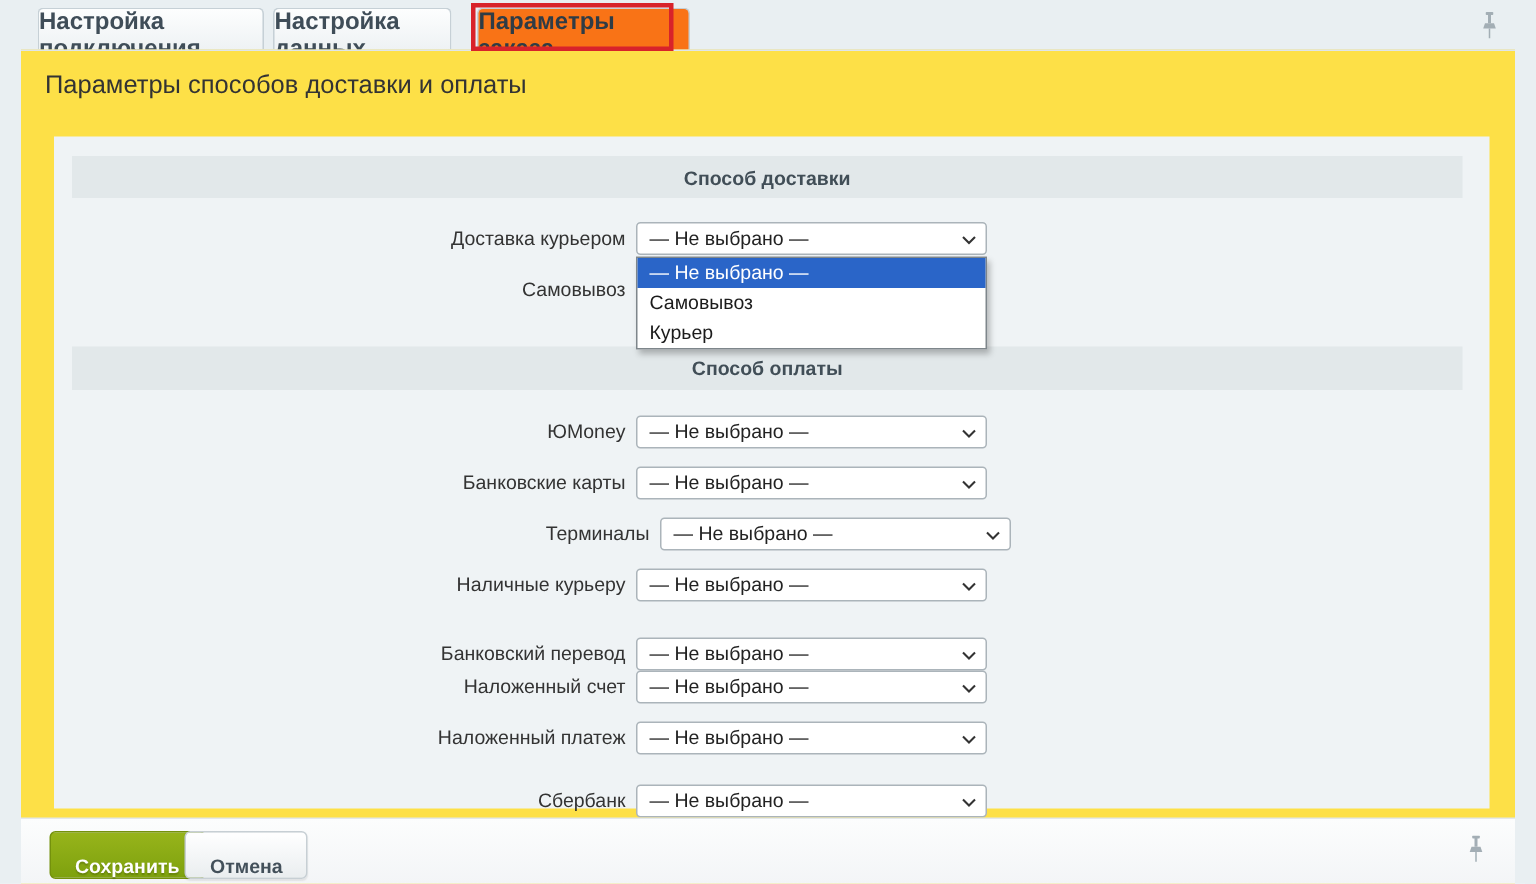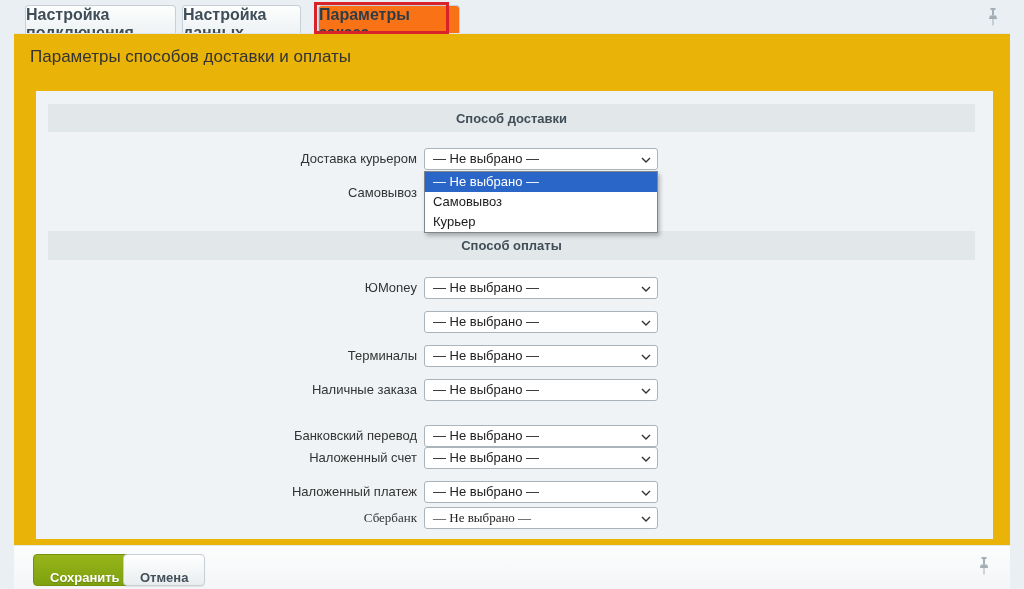--- a/index.html
+++ b/index.html
@@ -26,21 +26,21 @@
   .tab-2 { left:182px; width:119px; }
   .tab-3 { left:318px; width:142px; background:#f97316; height:29px; color:#2f3c46; }
   .red-annotation {
     position:absolute; left:314px; top:2px; width:135px; height:32px;
     border:3px solid #d8232a; z-index:30; pointer-events:none;
   }
 
   
   .panel {
     position:absolute; left:14px; top:33px; right:14px; bottom:0;
-    background:#eab308; border-top:1px solid #dfe5e8;
+    background:#fde047; border-top:1px solid #dfe5e8;
   }
   .page-title {
     position:absolute; left:16px; top:13px;
     font-size:17px; color:#333;
   }
 
   
   .inner {
     position:absolute; left:22px; top:57px; width:957px; height:448px;
     background:#eff3f5;
@@ -65,23 +65,23 @@
     font-size:13px; color:#222; line-height:20px; padding-left:8px;
     cursor:pointer;
   }
   .select .chev {
     position:absolute; right:6px; top:6px; width:10px; height:10px;
   }
 
   
   .drow-1 { top:57px; }
   .drow-2 { top:91px; }
-  .prow-1 { top:186px; } .prow-2 { top:220px; } .prow-3 { top:254px; }
+  .prow-1 { top:186px; } .prow-2 { top:220px; } .prow-3 { top:254px;margin-left:16px; }
   .prow-4 { top:288px; } .prow-5 { top:322px;margin-top:12px; } .prow-6 { top:356px; }
-  .prow-7 { top:390px; } .prow-8 { top:416px;font-family:Liberation Serif, serif; }
+  .prow-7 { top:390px; } .prow-8 { top:432px; }
 
   
   .dropdown {
     position:absolute; left:388px; top:80px; width:234px;
     background:#fff; border:1px solid #7e868b; z-index:20;
     box-shadow:2px 3px 4px rgba(0,0,0,0.25);
   }
   .dropdown .option {
     height:20px; line-height:20px; font-size:13px; color:#1b1b1b;
     padding-left:8px; cursor:pointer;
@@ -184,40 +184,41 @@
       <div class="row-label">ЮMoney</div>
       <div class="select">
         <span>— Не выбрано —</span>
         <svg class="chev" viewBox="0 0 10 10">
           <polyline points="1,3 5,7 9,3" fill="none" stroke="#333" stroke-width="1.4"></polyline>
         </svg>
       </div>
     </div>
 
     <div class="row prow-2">
+      <div class="row-label">Банковские карты</div>
       <div class="select">
         <span>— Не выбрано —</span>
         <svg class="chev" viewBox="0 0 10 10">
           <polyline points="1,3 5,7 9,3" fill="none" stroke="#333" stroke-width="1.4"></polyline>
         </svg>
       </div>
     </div>
 
     <div class="row prow-3">
       <div class="row-label">Терминалы</div>
       <div class="select">
         <span>— Не выбрано —</span>
         <svg class="chev" viewBox="0 0 10 10">
           <polyline points="1,3 5,7 9,3" fill="none" stroke="#333" stroke-width="1.4"></polyline>
         </svg>
       </div>
     </div>
 
     <div class="row prow-4">
-      <div class="row-label">Наличные заказа</div>
+      <div class="row-label">Наличные курьеру</div>
       <div class="select">
         <span>— Не выбрано —</span>
         <svg class="chev" viewBox="0 0 10 10">
           <polyline points="1,3 5,7 9,3" fill="none" stroke="#333" stroke-width="1.4"></polyline>
         </svg>
       </div>
     </div>
 
     <div class="row prow-5">
       <div class="row-label">Банковский перевод</div>

